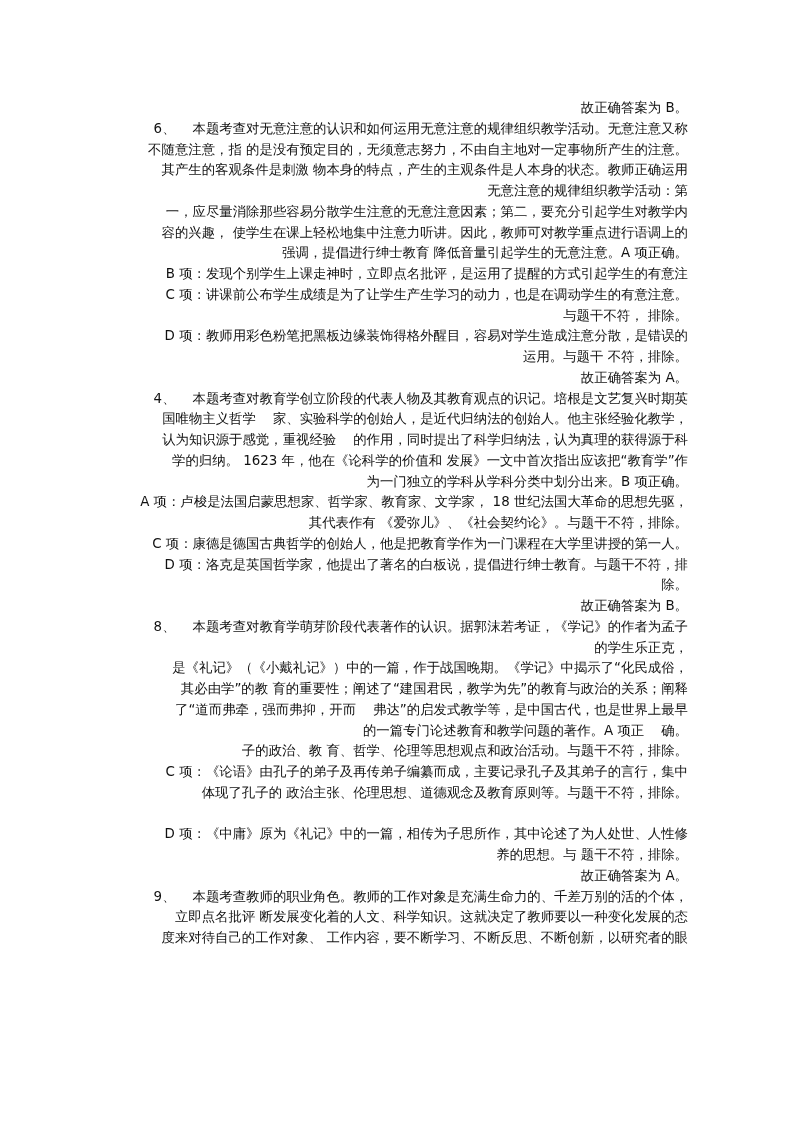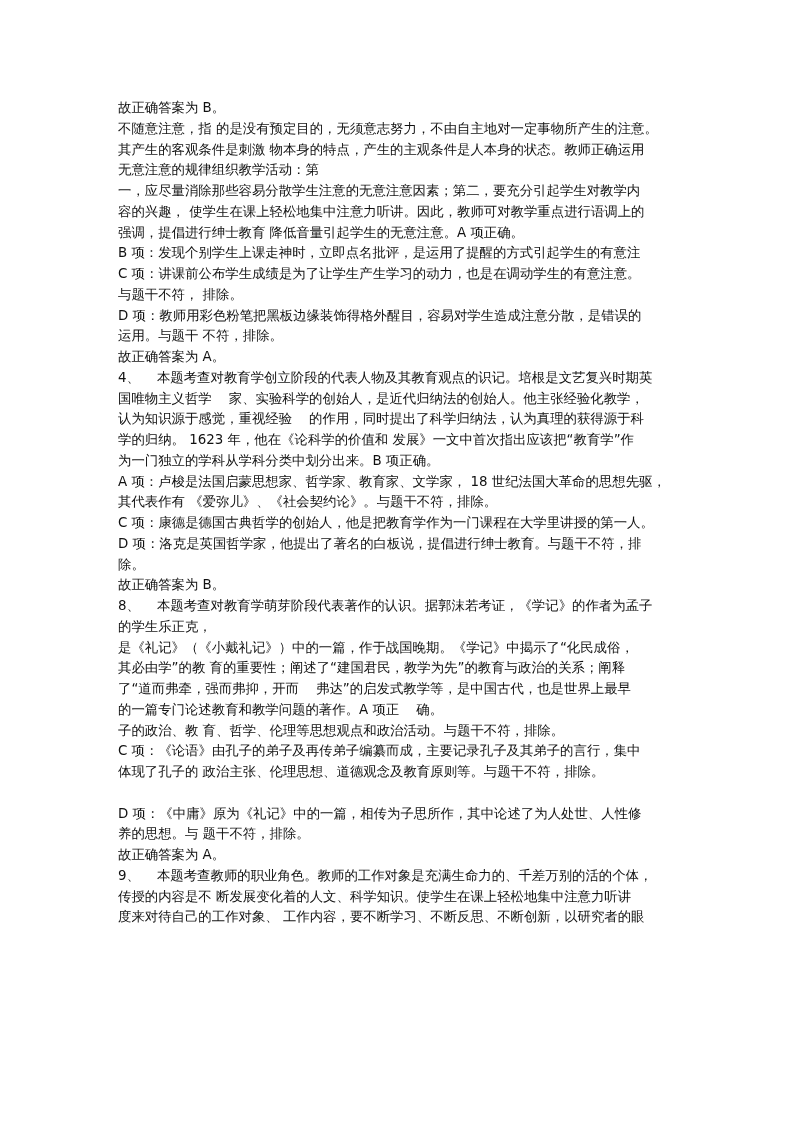--- a/index.html
+++ b/index.html
@@ -7,28 +7,29 @@
   .page {
     position: absolute;
     left: 118px;
     top: 98px;
     width: 570px;
     font-family: "DejaVu Sans", "Liberation Sans", sans-serif;
     font-size: 13.4px;
     line-height: 20.75px;
     color: #111111;
   }
-  .line { white-space: pre; height: 20.75px; overflow: visible; }
+  .line { white-space: pre; height: 20.75px; overflow: visible; text-align: right; }
   .blank { height: 20.75px; }
 </style>
 </head>
 <body>
 
 <div class="page">
   <div class="line">故正确答案为 B。</div>
+  <div class="line">6、    本题考查对无意注意的认识和如何运用无意注意的规律组织教学活动。无意注意又称</div>
   <div class="line">不随意注意，指 的是没有预定目的，无须意志努力，不由自主地对一定事物所产生的注意。</div>
   <div class="line">其产生的客观条件是刺激 物本身的特点，产生的主观条件是人本身的状态。教师正确运用</div>
   <div class="line">无意注意的规律组织教学活动：第</div>
   <div class="line">一，应尽量消除那些容易分散学生注意的无意注意因素；第二，要充分引起学生对教学内</div>
   <div class="line">容的兴趣， 使学生在课上轻松地集中注意力听讲。因此，教师可对教学重点进行语调上的</div>
   <div class="line">强调，提倡进行绅士教育 降低音量引起学生的无意注意。A 项正确。</div>
   <div class="line">B 项：发现个别学生上课走神时，立即点名批评，是运用了提醒的方式引起学生的有意注</div>
   <div class="line">C 项：讲课前公布学生成绩是为了让学生产生学习的动力，也是在调动学生的有意注意。</div>
   <div class="line">与题干不符， 排除。</div>
   <div class="line">D 项：教师用彩色粉笔把黑板边缘装饰得格外醒目，容易对学生造成注意分散，是错误的</div>
@@ -52,15 +53,15 @@
   <div class="line">了“道而弗牵，强而弗抑，开而    弗达”的启发式教学等，是中国古代，也是世界上最早</div>
   <div class="line">的一篇专门论述教育和教学问题的著作。A 项正    确。</div>
   <div class="line">子的政治、教 育、哲学、伦理等思想观点和政治活动。与题干不符，排除。</div>
   <div class="line">C 项：《论语》由孔子的弟子及再传弟子编纂而成，主要记录孔子及其弟子的言行，集中</div>
   <div class="line">体现了孔子的 政治主张、伦理思想、道德观念及教育原则等。与题干不符，排除。</div>
   <div class="line blank"></div>
   <div class="line">D 项：《中庸》原为《礼记》中的一篇，相传为子思所作，其中论述了为人处世、人性修</div>
   <div class="line">养的思想。与 题干不符，排除。</div>
   <div class="line">故正确答案为 A。</div>
   <div class="line">9、    本题考查教师的职业角色。教师的工作对象是充满生命力的、千差万别的活的个体，</div>
-  <div class="line">传授的内容是不 断发展变化着的人文、科学知识。使学生在课上轻松地集中注意力听讲</div>
+  <div class="line">立即点名批评 断发展变化着的人文、科学知识。这就决定了教师要以一种变化发展的态</div>
   <div class="line">度来对待自己的工作对象、 工作内容，要不断学习、不断反思、不断创新，以研究者的眼</div>
 </div>
 
 </body></html>

